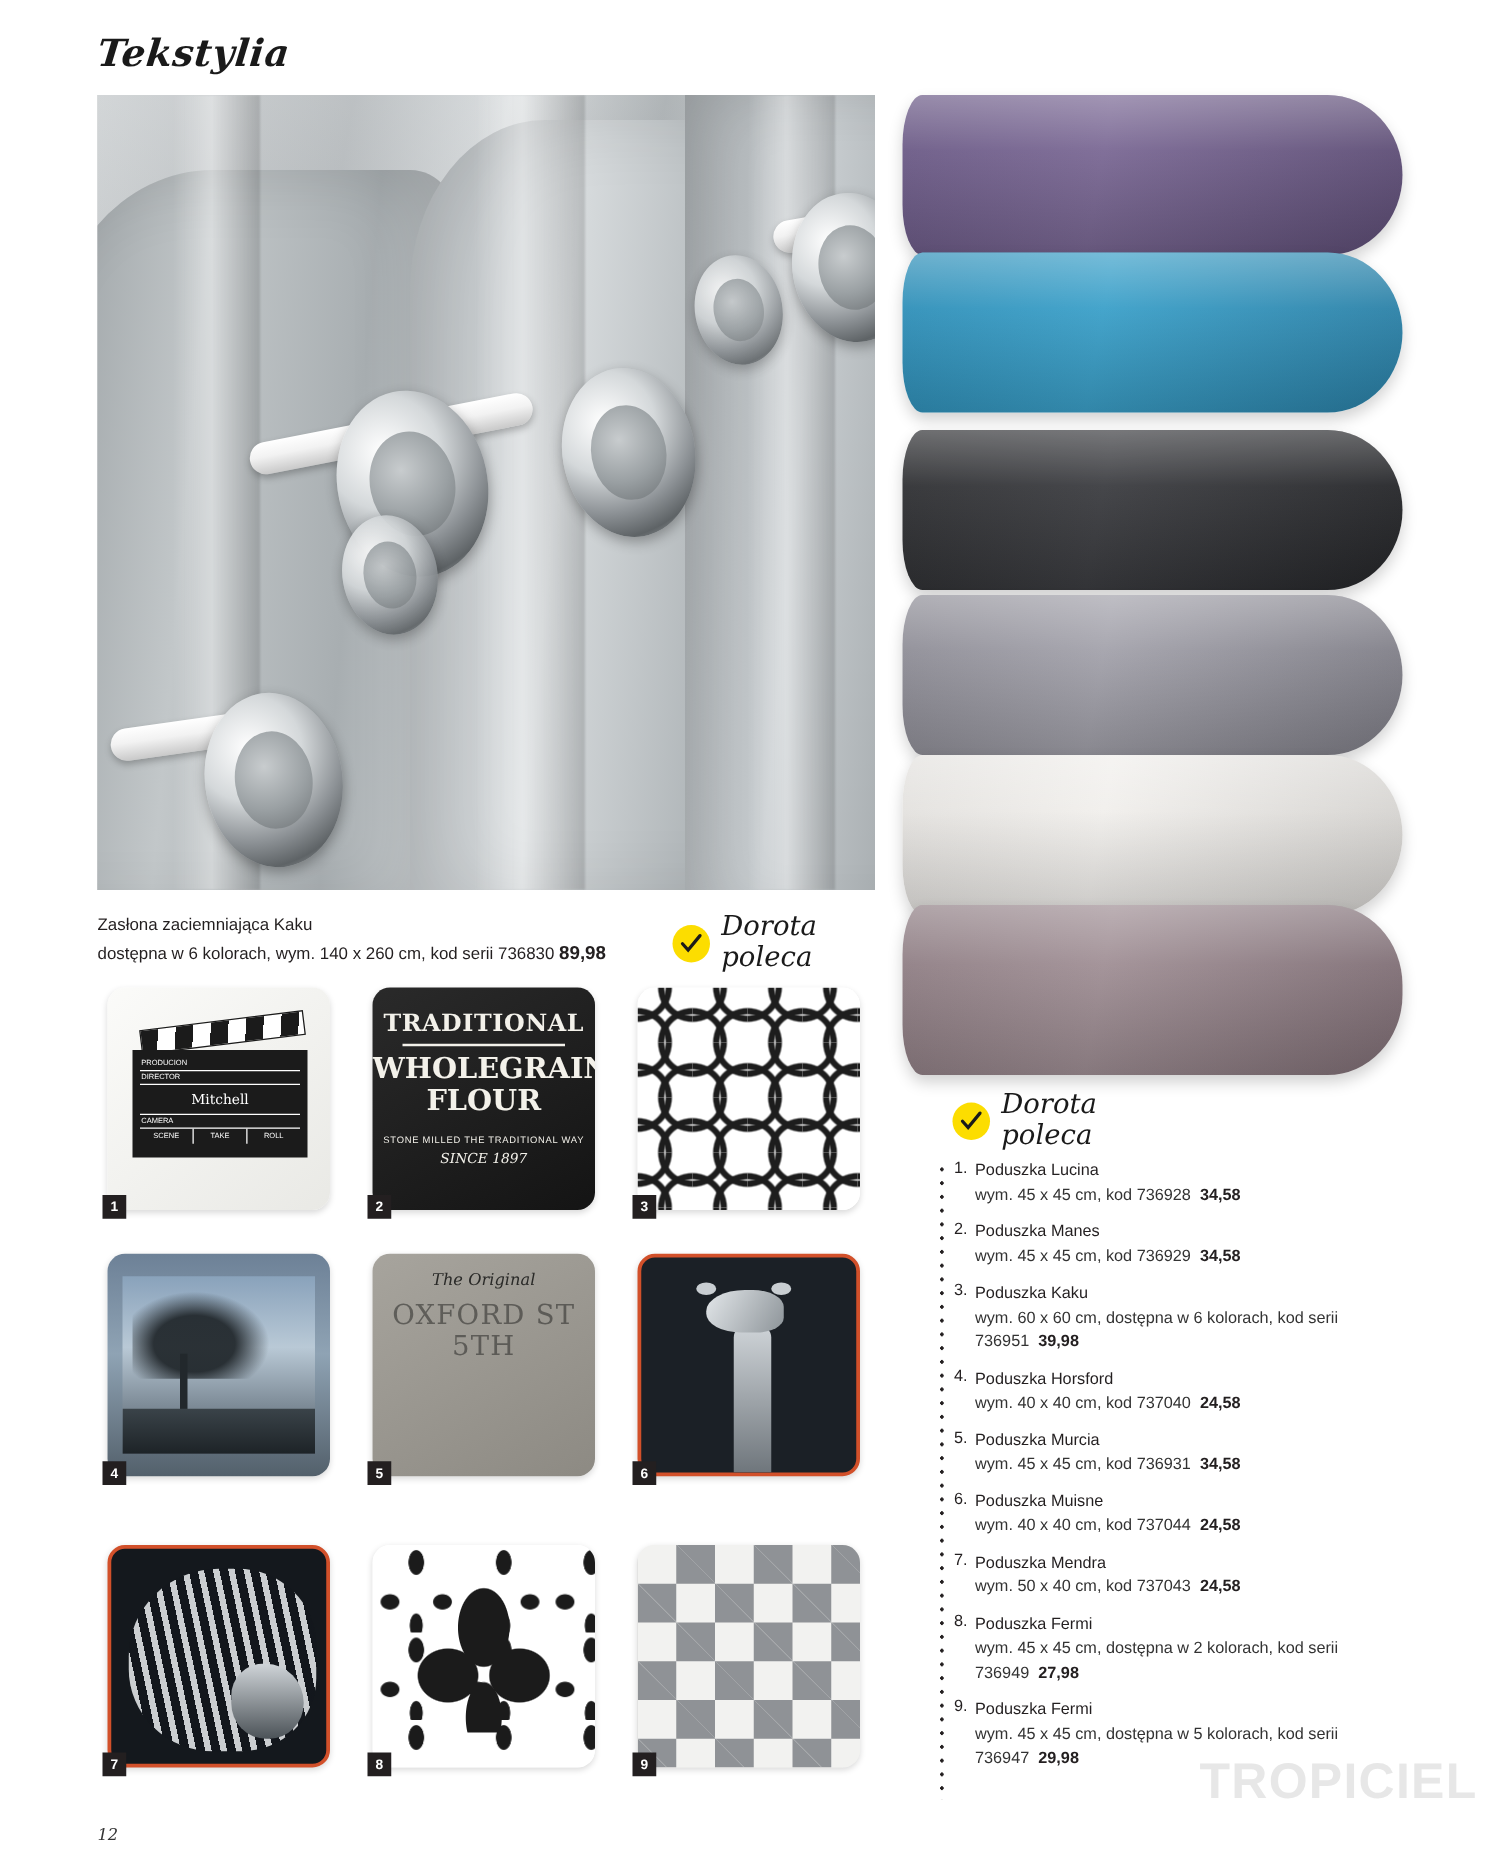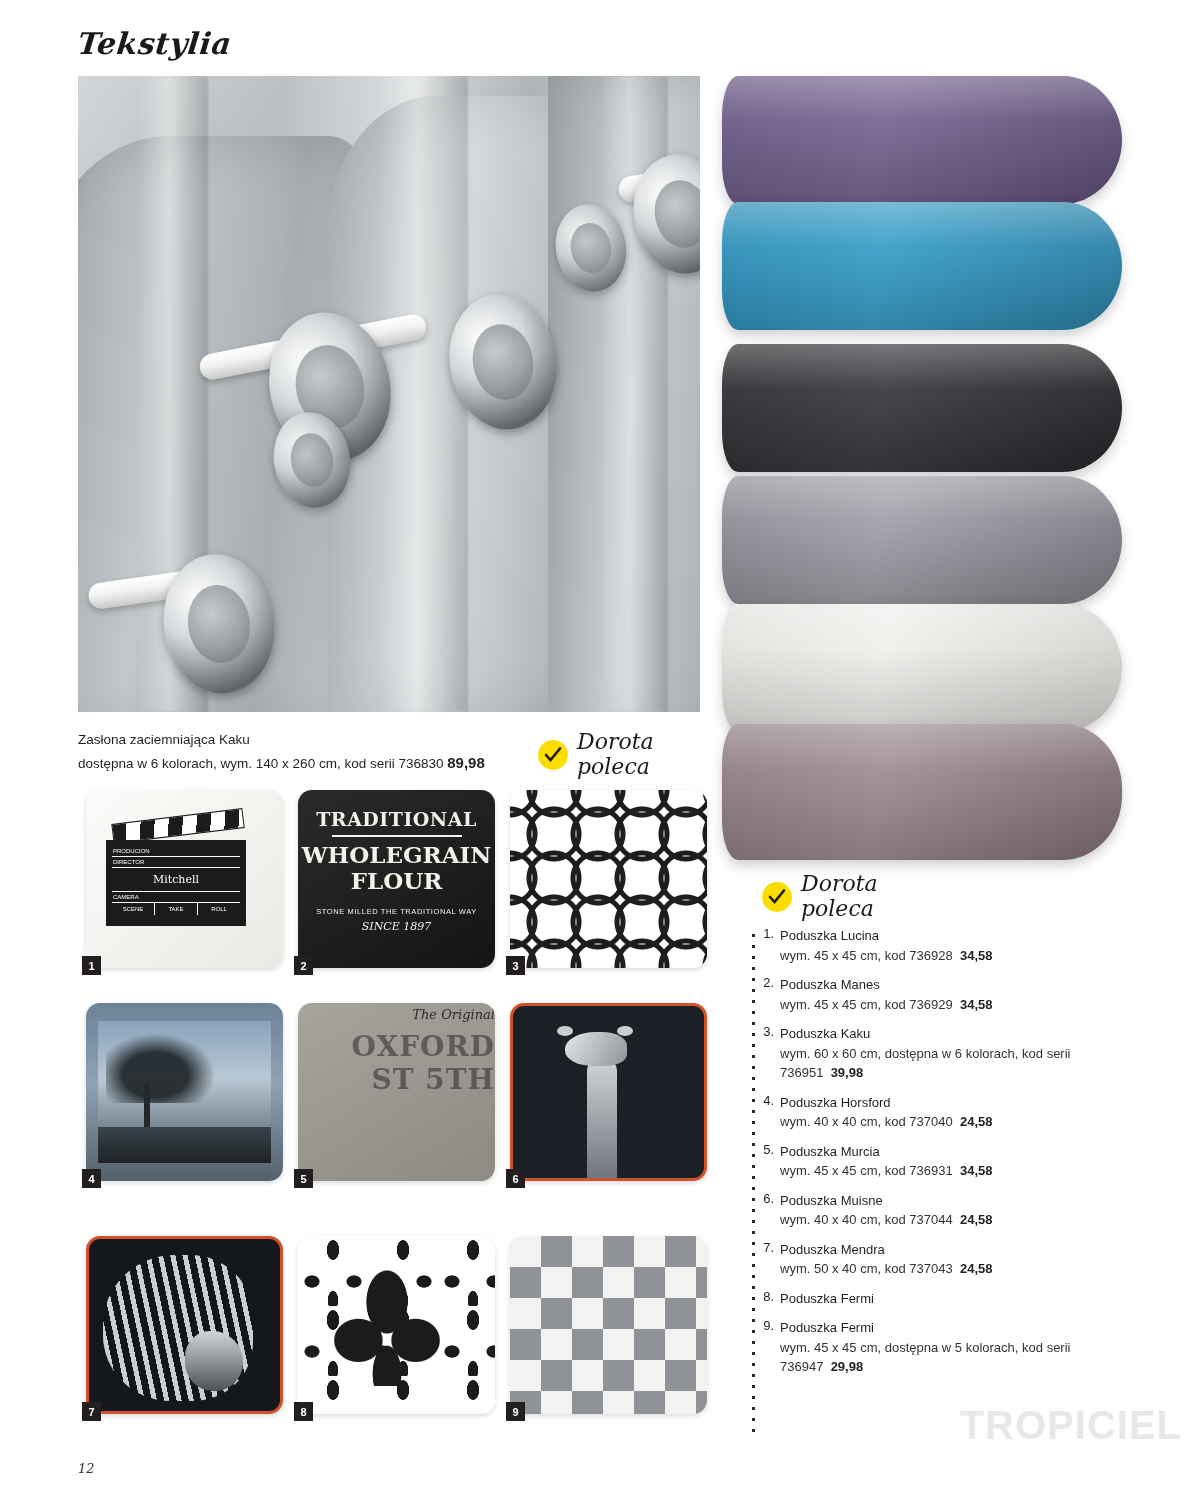--- a/index.html
+++ b/index.html
@@ -172,21 +172,21 @@
     width: 19px; height: 19px;
     background: #231f20;
     color: #fff;
     font-size: 11px;
     font-weight: bold;
     display: flex; align-items: center; justify-content: center;
     z-index: 9;
   }
   .pillow {
     position: absolute; left: 8px; top: 8px;
-    width: 197px; height: 178px;
+    width: 178px; height: 178px;
     border-radius: 14px;
     overflow: hidden;
     box-shadow: 0 2px 5px rgba(0,0,0,.15);
   }
   .pillow .inner { position: absolute; inset: 0; }
 
   
   .p1 { background: linear-gradient(140deg,#fbfbf9,#e9e9e5); }
   .clap { position: absolute; left: 20px; top: 36px; width: 140px; height: 106px; }
   .clap .top {
@@ -242,24 +242,24 @@
     background: radial-gradient(ellipse at 45% 60%, #1e2428 0%, #1e2428 38%, transparent 70%);
     opacity: .92;
   }
   .p4 .ground {
     position: absolute; left: 0; right: 0; bottom: 0; height: 36px;
     background: linear-gradient(180deg,#3a4349,#1d2327);
   }
 
   
   .p5 { background: linear-gradient(150deg,#a7a49d,#8d8a83); }
-  .p5 .txt { position: absolute; inset: 0; color: #2a2a28; text-align: right; padding-top: 4px; }
+  .p5 .txt { position: absolute; inset: 0; color: #2a2a28; text-align: center; padding-top: 14px; }
   .p5 .t1 { font-family: "DejaVu Serif", serif; font-style: italic; font-size: 13px; }
   .p5 .t2 { font-family: "DejaVu Serif", serif; font-weight: bold; font-size: 25px; line-height: 1.1; margin-top: 3px; letter-spacing: .5px;}
-  .p5 .t3 { font-family: "DejaVu Serif", serif; font-weight: bold; font-size: 28px; margin-top: 8px; letter-spacing: 1px; opacity: .55;}
+  .p5 .t3 { font-family: "DejaVu Serif", serif; font-weight: normal; font-size: 22px; margin-top: 8px; letter-spacing: 1px; opacity: .55;}
 
   
   .p6 { background: #1b2026; border: 3px solid #d2502a; }
   .p6 .neck {
     position: absolute; left: 74px; bottom: 0; width: 30px; height: 118px;
     background: linear-gradient(180deg,#cfd4d8,#6f767c);
     border-radius: 10px 10px 0 0;
   }
   .p6 .head {
     position: absolute; left: 52px; top: 26px; width: 62px; height: 34px;
@@ -605,20 +605,21 @@
     <div class="body">
       <div class="title">Poduszka Mendra</div>
       <div><span class="spec">wym. 50 x 40 cm, kod 737043</span>&nbsp;&nbsp;<span class="price">24,58</span></div>
     </div>
   </div>
 
   <div class="item">
     <div class="idx">8.</div>
     <div class="body">
       <div class="title">Poduszka Fermi</div>
+      <div><span class="spec">wym. 45 x 45 cm, dostępna w 2 kolorach, kod serii 736949</span>&nbsp;&nbsp;<span class="price">27,98</span></div>
     </div>
   </div>
 
   <div class="item">
     <div class="idx">9.</div>
     <div class="body">
       <div class="title">Poduszka Fermi</div>
       <div><span class="spec">wym. 45 x 45 cm, dostępna w 5 kolorach, kod serii 736947</span>&nbsp;&nbsp;<span class="price">29,98</span></div>
     </div>
   </div>

